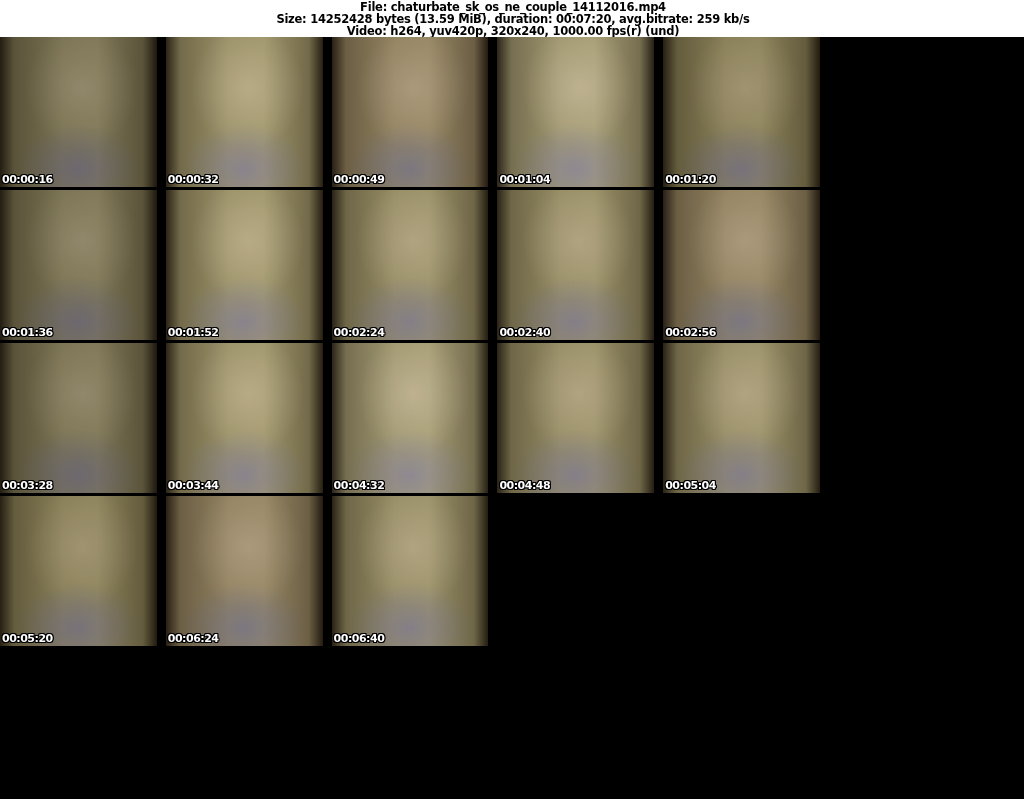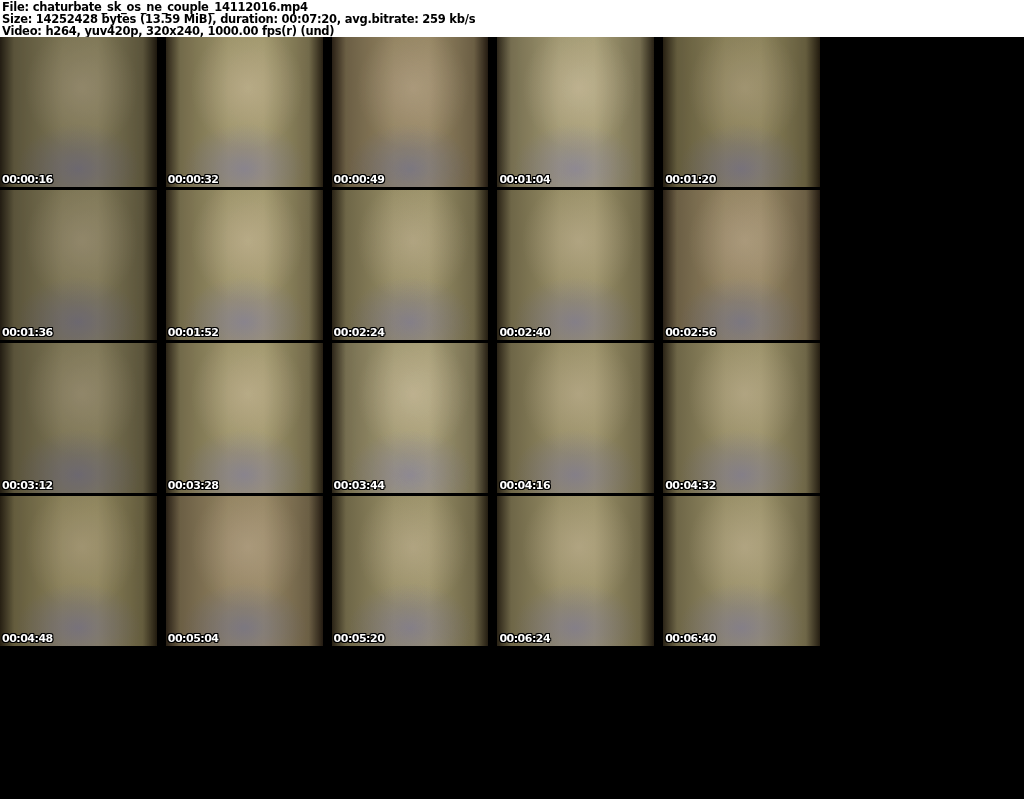--- a/index.html
+++ b/index.html
@@ -24,20 +24,21 @@
     color: var(--header-text, #000000);
     padding: 1px 0 0 2px;
     overflow: hidden;
   }
   .meta-line {
     font-size: 11.5px;
     line-height: 12px;
     font-weight: bold;
     letter-spacing: -0.25px;
     white-space: nowrap;
+    text-align: center;
   }
 
   
   .thumb-grid {
     position: absolute;
     top: 37px;
     left: 0;
     width: 820px;
     height: 762px;
     background: var(--grid-bg, #000000);
@@ -127,33 +128,25 @@
     <div class="thumb-cell">
     <div class="thumb-placeholder"></div>
     <span class="timestamp-overlay">00:02:40</span>
   </div>
     <div class="thumb-cell">
     <div class="thumb-placeholder"></div>
     <span class="timestamp-overlay">00:02:56</span>
   </div>
     <div class="thumb-cell">
     <div class="thumb-placeholder"></div>
-    <span class="timestamp-overlay">00:03:12</span>
-  </div>
-    <div class="thumb-cell">
-    <div class="thumb-placeholder"></div>
     <span class="timestamp-overlay">00:03:28</span>
   </div>
     <div class="thumb-cell">
     <div class="thumb-placeholder"></div>
     <span class="timestamp-overlay">00:03:44</span>
-  </div>
-    <div class="thumb-cell">
-    <div class="thumb-placeholder"></div>
-    <span class="timestamp-overlay">00:04:16</span>
   </div>
     <div class="thumb-cell">
     <div class="thumb-placeholder"></div>
     <span class="timestamp-overlay">00:04:32</span>
   </div>
     <div class="thumb-cell">
     <div class="thumb-placeholder"></div>
     <span class="timestamp-overlay">00:04:48</span>
   </div>
     <div class="thumb-cell">

